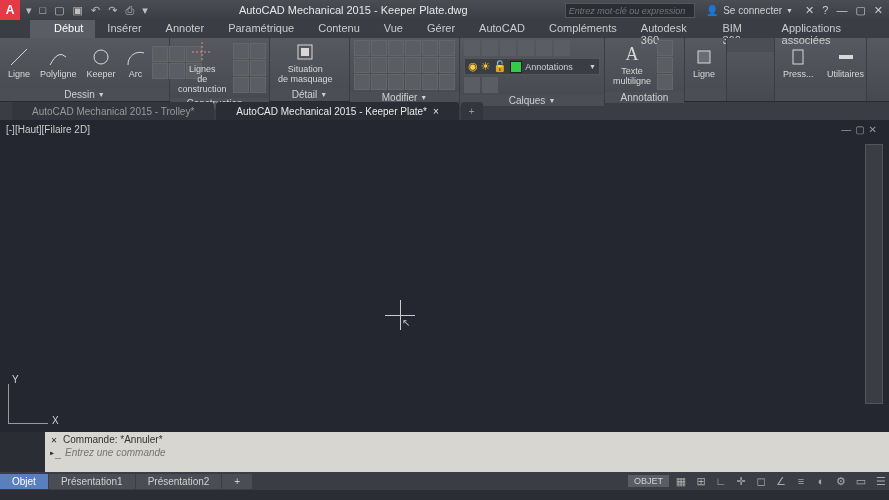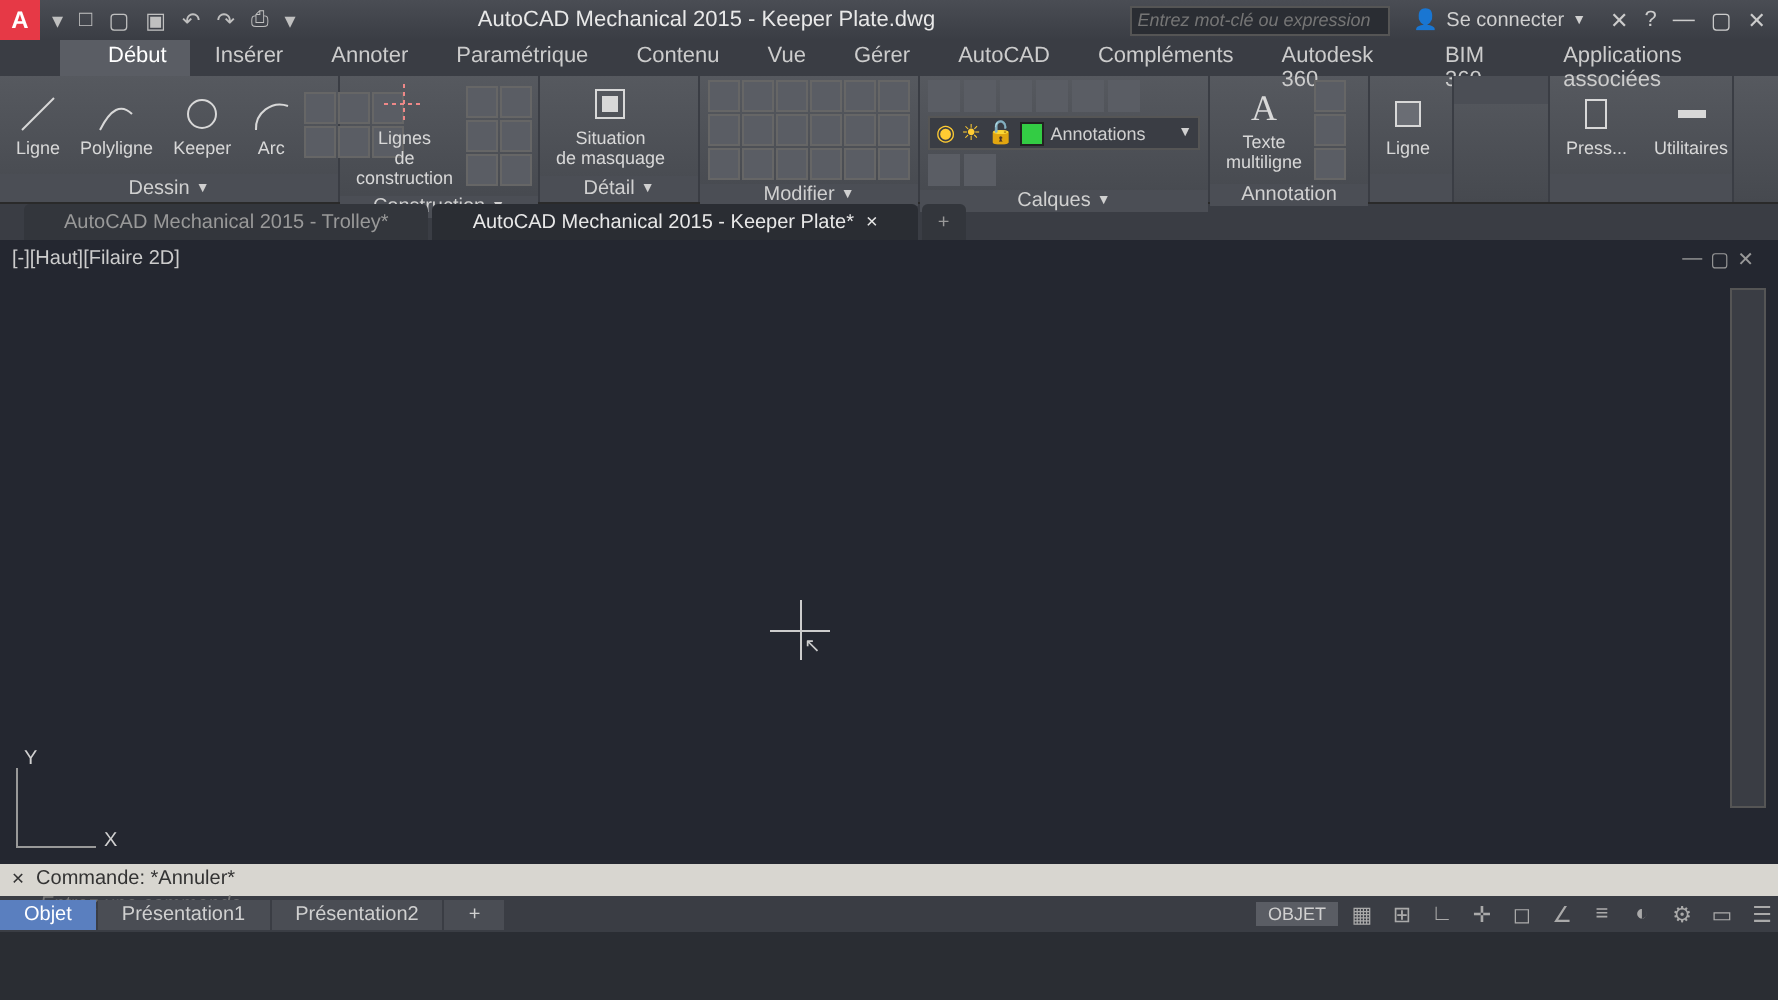--- a/index.html
+++ b/index.html
@@ -34,21 +34,21 @@
 .crosshair .h { position: absolute; width: 30px; height: 1px; background: #ccc; left: -15px; }
 .crosshair .v { position: absolute; height: 30px; width: 1px; background: #ccc; top: -15px; }
 .crosshair .cur { position: absolute; left: 2px; top: 2px; font-size: 10px; color: #ccc; }
 .ucs { position: absolute; left: 8px; bottom: 8px; }
 .ucs .vy { position: absolute; width: 1px; height: 40px; background: #999; bottom: 0; }
 .ucs .hx { position: absolute; height: 1px; width: 40px; background: #999; bottom: 0; }
 .ucs .ly { position: absolute; left: 4px; top: -50px; font-size: 10px; }
 .ucs .lx { position: absolute; left: 44px; bottom: -2px; font-size: 10px; }
 .viewport .vbtns { position: absolute; right: 12px; top: 4px; display: flex; gap: 4px; color: #999; font-size: 10px; }
 .navbar { position: absolute; right: 6px; top: 24px; width: 18px; height: 260px; background: #3a3d44; border: 1px solid #555; }
-.cmdline { height: 16px; background: #d8d6d0; color: #333; font-size: 10px; }
+.cmdline { height: 40px; background: #d8d6d0; color: #333; font-size: 10px; margin-left: 45px; }
 .cmdline .hist { padding: 2px 6px; }
 .cmdline .input { display: flex; align-items: center; padding: 0 4px; gap: 4px; }
 .cmdline .input input { flex: 1; border: none; background: transparent; font-style: italic; color: #777; font-size: 10px; }
 .cmdline .prompt { font-family: monospace; }
 .status { height: 18px; background: #3a3d44; display: flex; align-items: center; }
 .status .modeltabs { display: flex; }
 .status .mt { padding: 2px 12px; font-size: 10px; background: #4a4d54; margin-right: 1px; cursor: pointer; }
 .status .mt.active { background: #5a7fbf; color: #fff; }
 .status .spacer { flex: 1; }
 .status .right { display: flex; gap: 4px; align-items: center; }

